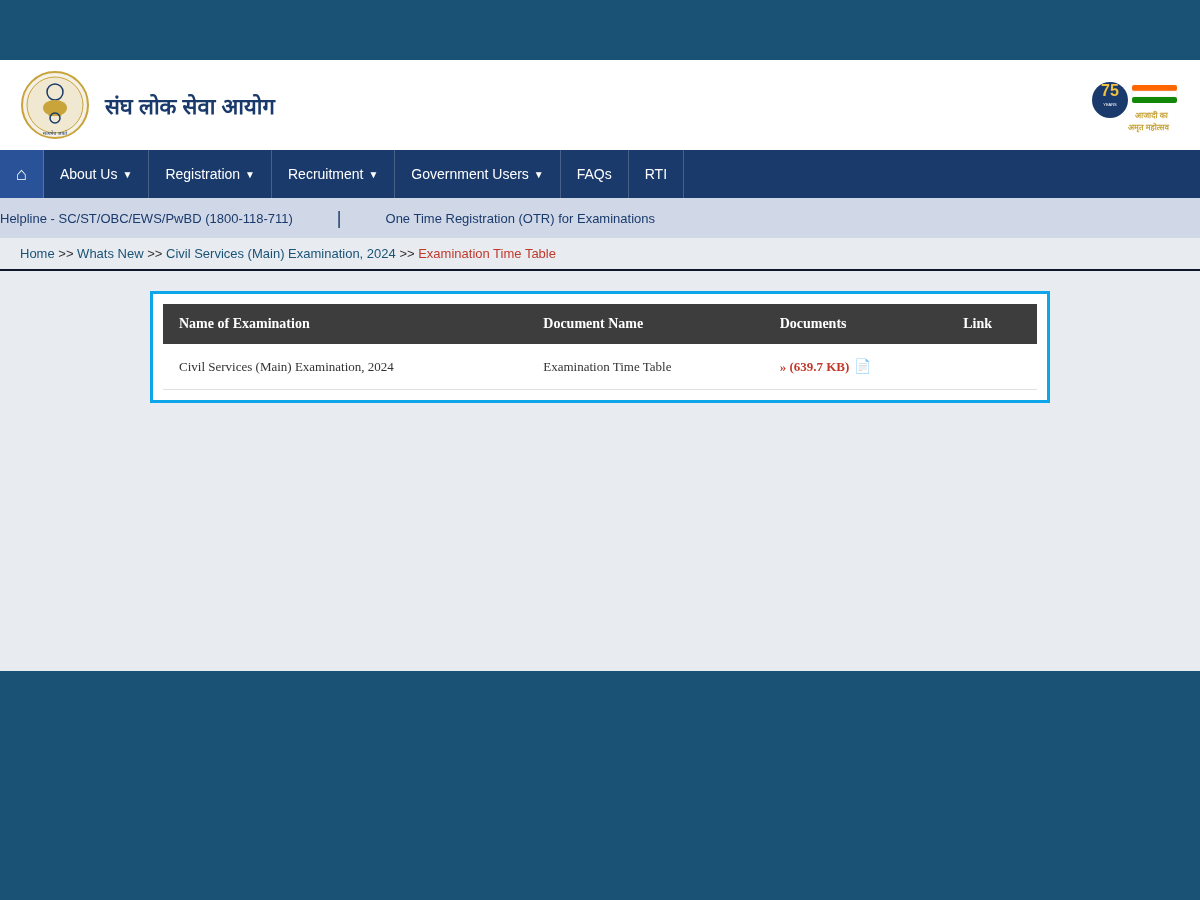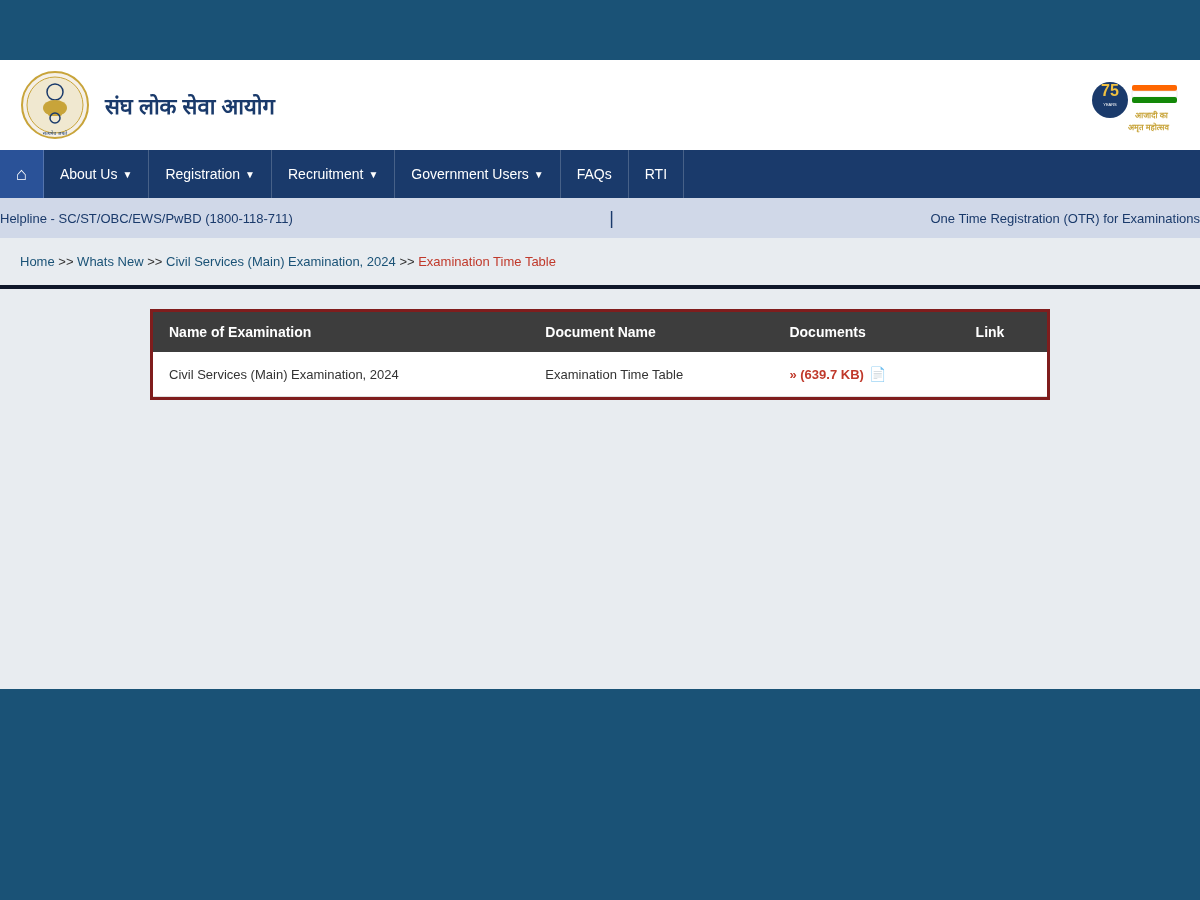--- a/index.html
+++ b/index.html
@@ -74,62 +74,64 @@
       padding: 0 16px;
       font-size: 18px;
     }
     .nav-item .arrow { font-size: 10px; }
 
     
     .nav-secondary {
       background-color: #d0d8e8;
       display: flex;
       align-items: center;
-      justify-content: space-between;
+      justify-content: flex-start;
       height: 40px;
       gap: 44px;
     }
     .nav-secondary-item {
       color: #1a3a6b;
       font-size: 13px;
       cursor: pointer;
       font-weight: 500;
     }
     .nav-secondary-divider {
       color: #1a3a6b;
       font-size: 18px;
     }
 
     
     .breadcrumb {
       background-color: #e8ecf0;
-      padding: 16px 20px;
+      padding: 8px 20px;
       font-size: 13px;
       color: #333;
-      border-bottom: 4px solid #0f172a;
+      border-bottom: 2px solid #0f172a;
     }
     .breadcrumb a {
       color: #1a5276;
       text-decoration: none;
     }
     .breadcrumb .current { color: #c0392b; }
 
     
     .content-area {
       background-color: #e8ecf0;
       padding: 20px;
       min-height: 400px;
     }
 
     
     .table-container {
-      border: 3px solid #7f1d1d;
+      border: 3px solid #0ea5e9;
       background-color: #ffffff;
       max-width: 900px;
       margin: 0 auto;
+      padding: 10px;
+      font-family: Liberation Serif, serif;
     }
 
     table {
       width: 100%;
       border-collapse: collapse;
     }
     table thead tr {
       background-color: #3d3d3d;
       color: #ffffff;
     }

